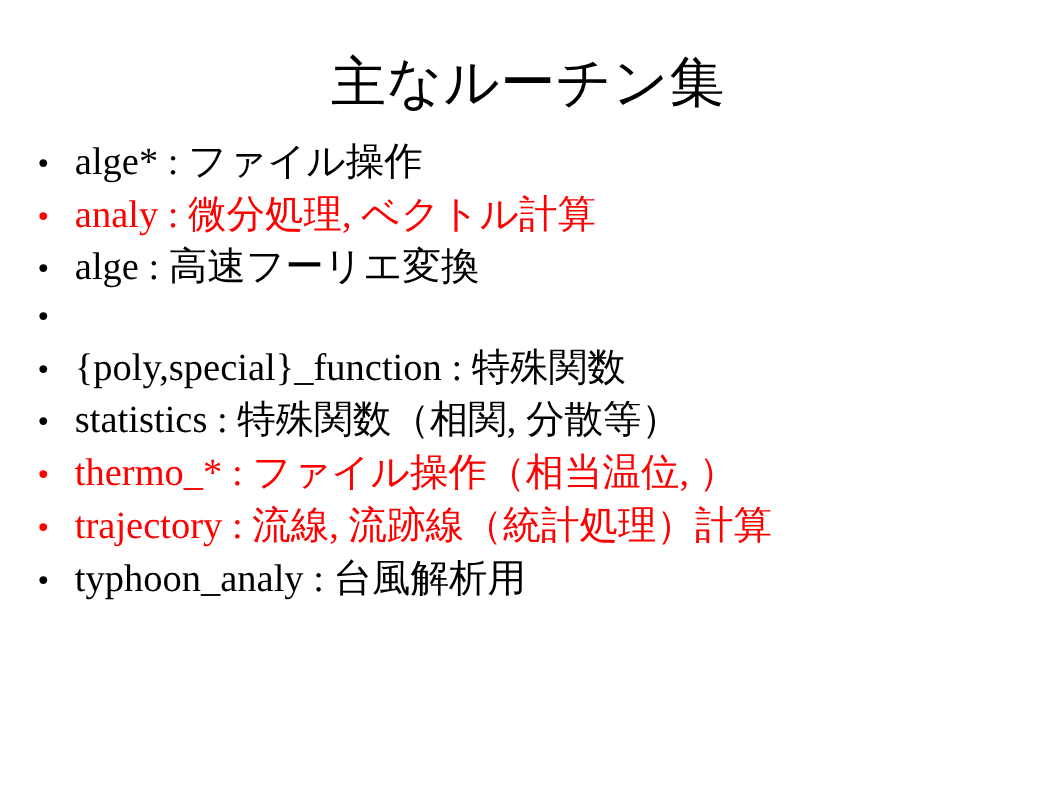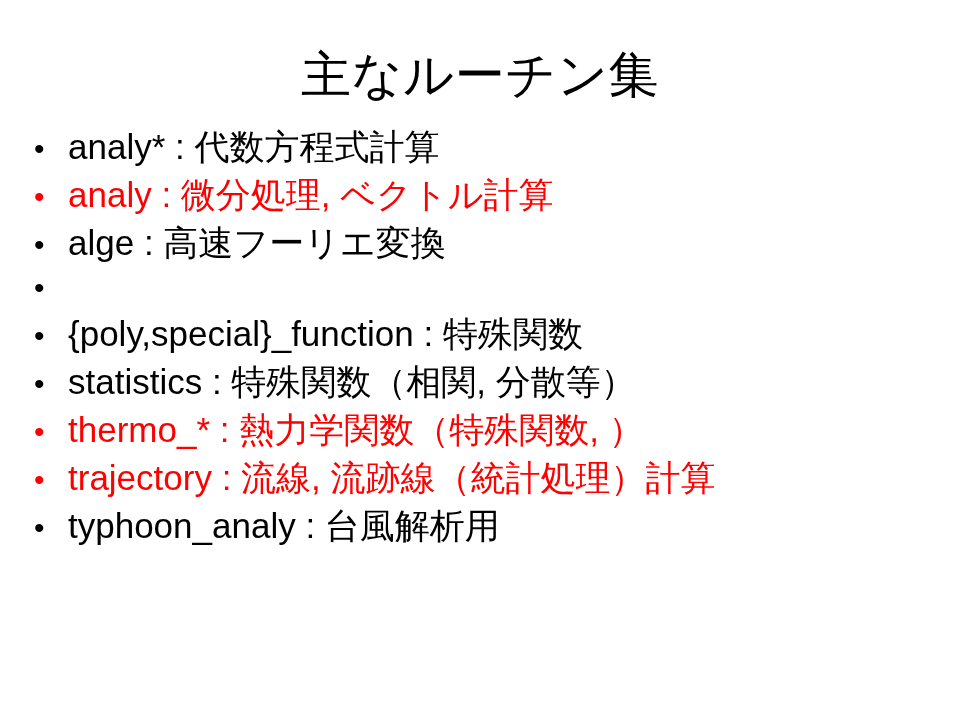--- a/index.html
+++ b/index.html
@@ -13,20 +13,21 @@
     background: #ffffff;
     font-family: "Liberation Sans", "DejaVu Sans", sans-serif;
     color: #000000;
     overflow: hidden;
   }
   .slide {
     position: relative;
     width: 960px;
     height: 592px;
     box-sizing: border-box;
+    font-family: Liberation Serif, serif;
   }
   .slide-title {
     text-align: center;
     font-size: 50px;
     line-height: 1.1;
     font-weight: normal;
     margin: 0;
     padding-top: 48px;
     letter-spacing: 0.5px;
     color: #000000;
@@ -67,21 +68,21 @@
 <body>
 
 <div class="slide">
 
   <h1 class="slide-title">主なルーチン集</h1>
 
   <ul class="bullet-list">
 
     <li class="bullet-item">
       <span class="bullet-dot">•</span>
-      <span class="bullet-text black">analy* : 代数方程式計算</span>
+      <span class="bullet-text black">alge* : ファイル操作</span>
     </li>
 
     <li class="bullet-item">
       <span class="bullet-dot red">•</span>
       <span class="bullet-text red">analy : 微分処理, ベクトル計算</span>
     </li>
 
     <li class="bullet-item">
       <span class="bullet-dot">•</span>
       <span class="bullet-text black">alge : 高速フーリエ変換</span>
@@ -96,21 +97,21 @@
       <span class="bullet-text black">{poly,special}_function : 特殊関数</span>
     </li>
 
     <li class="bullet-item">
       <span class="bullet-dot">•</span>
       <span class="bullet-text black">statistics : 特殊関数（相関, 分散等）</span>
     </li>
 
     <li class="bullet-item">
       <span class="bullet-dot red">•</span>
-      <span class="bullet-text red">thermo_* : 熱力学関数（特殊関数, ）</span>
+      <span class="bullet-text red">thermo_* : ファイル操作（相当温位, ）</span>
     </li>
 
     <li class="bullet-item">
       <span class="bullet-dot red">•</span>
       <span class="bullet-text red">trajectory : 流線, 流跡線（統計処理）計算</span>
     </li>
 
     <li class="bullet-item">
       <span class="bullet-dot">•</span>
       <span class="bullet-text black">typhoon_analy : 台風解析用</span>

